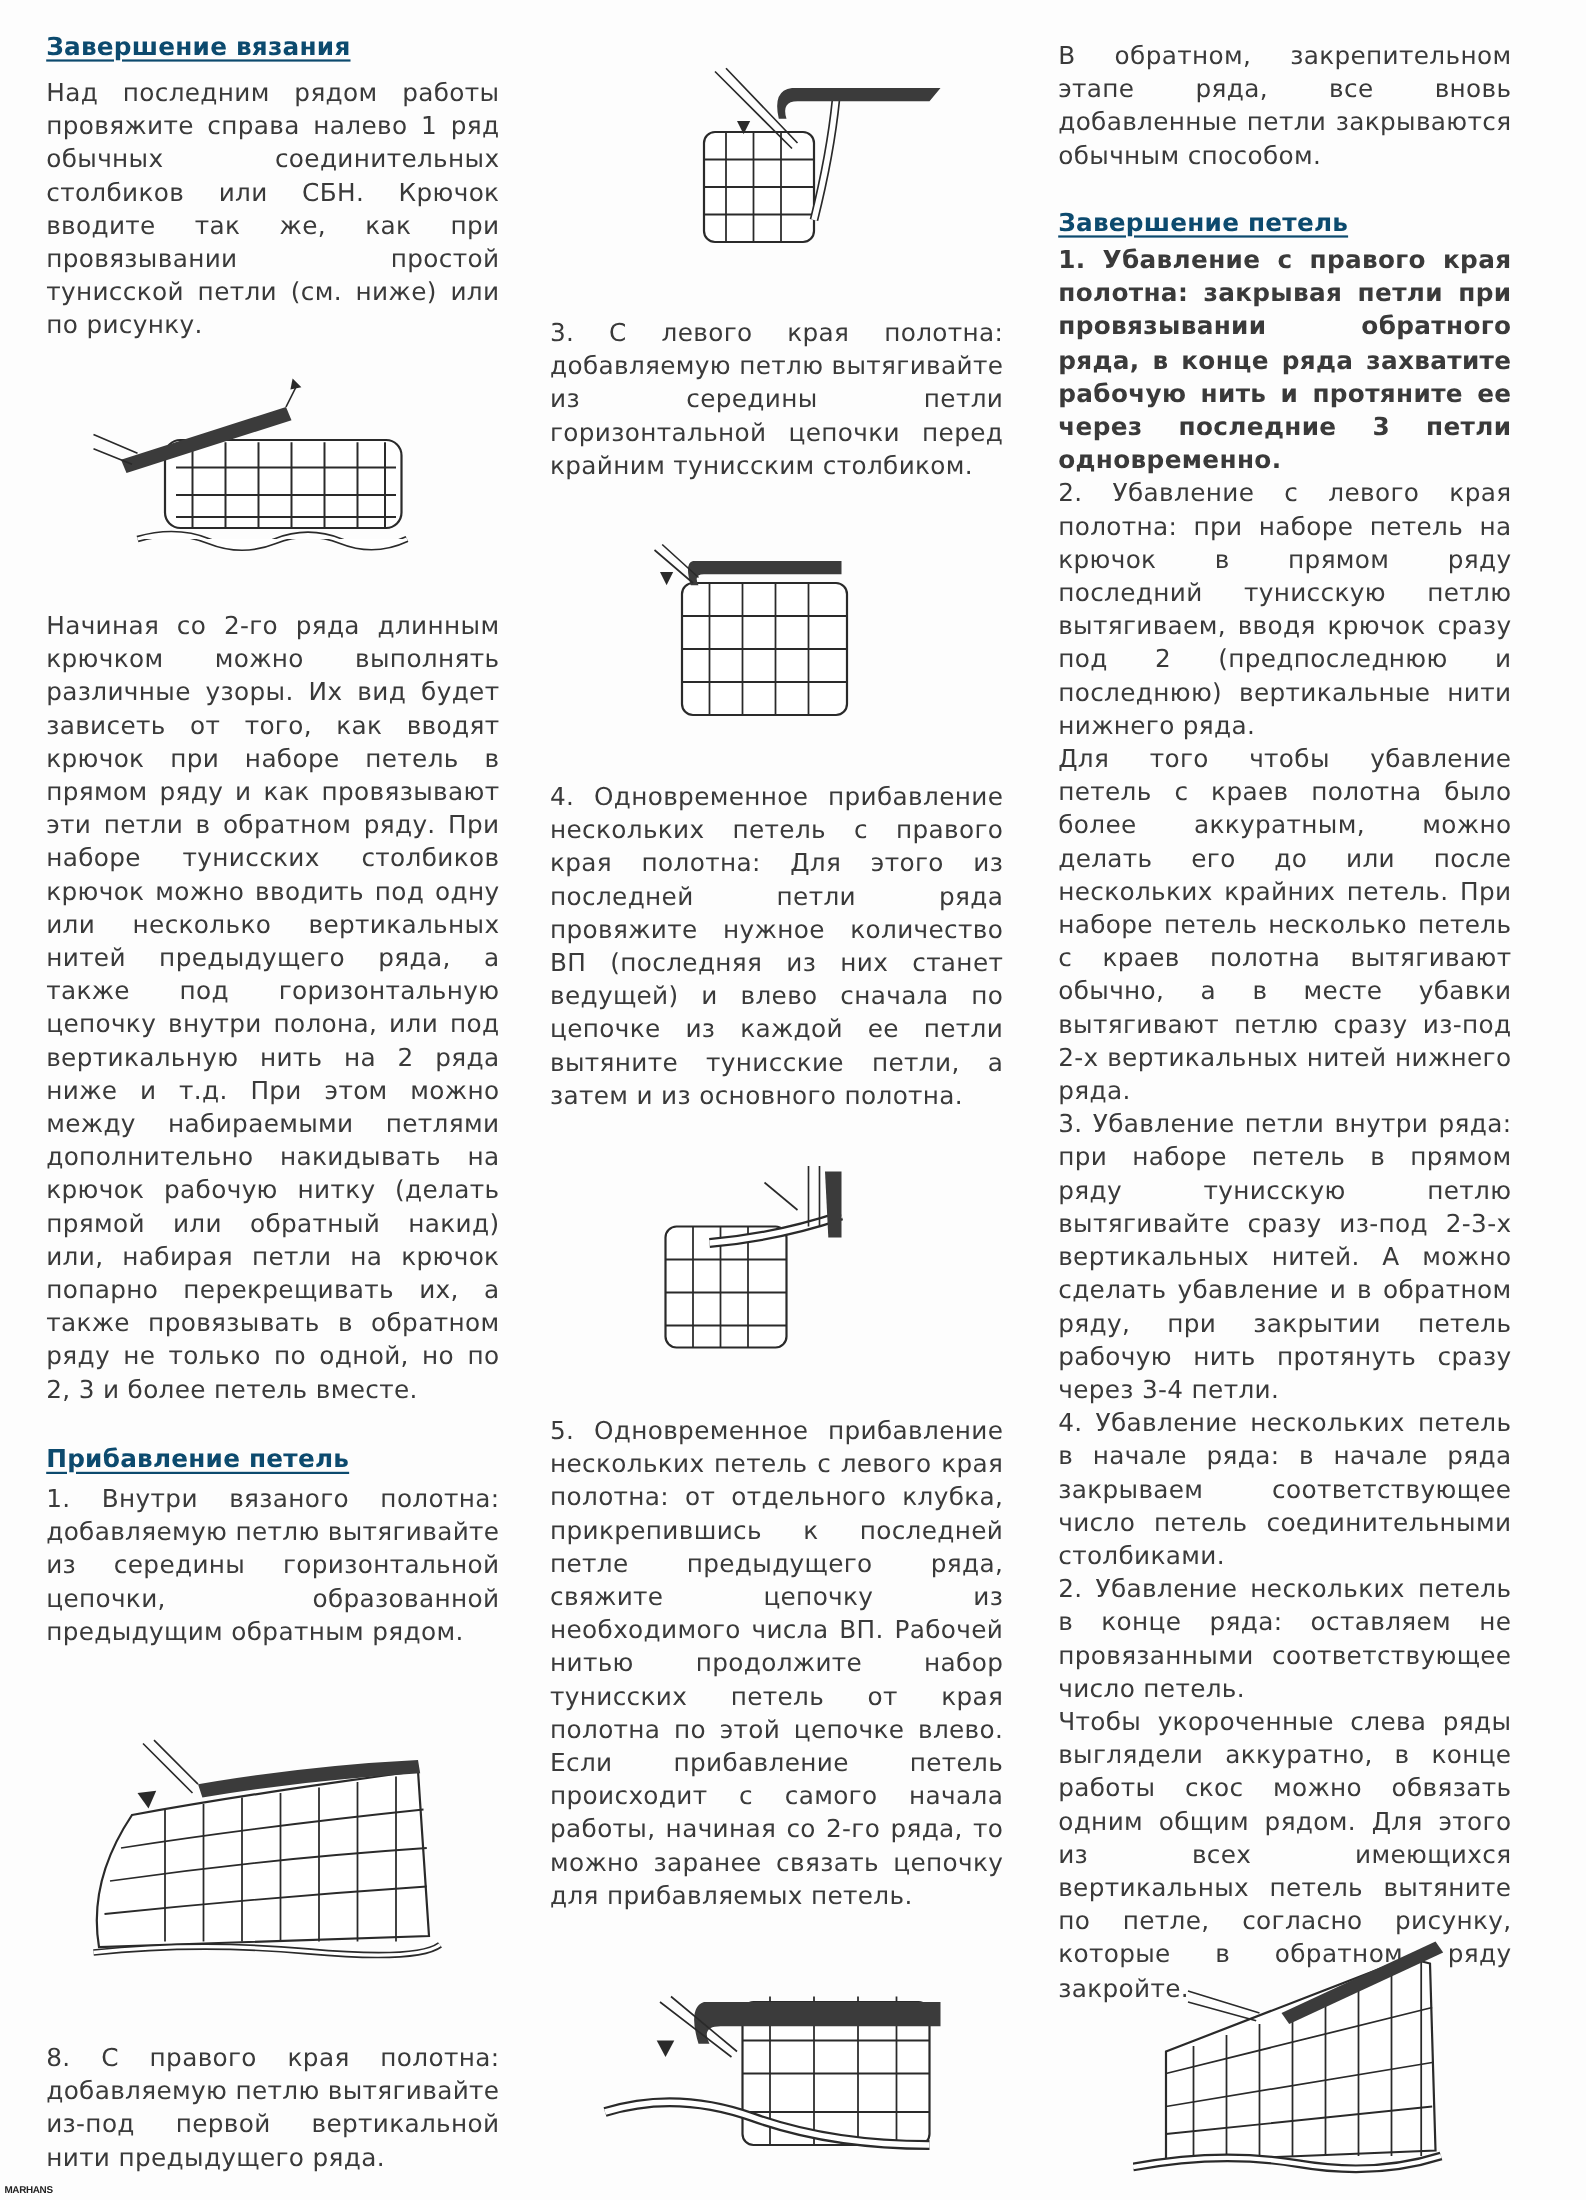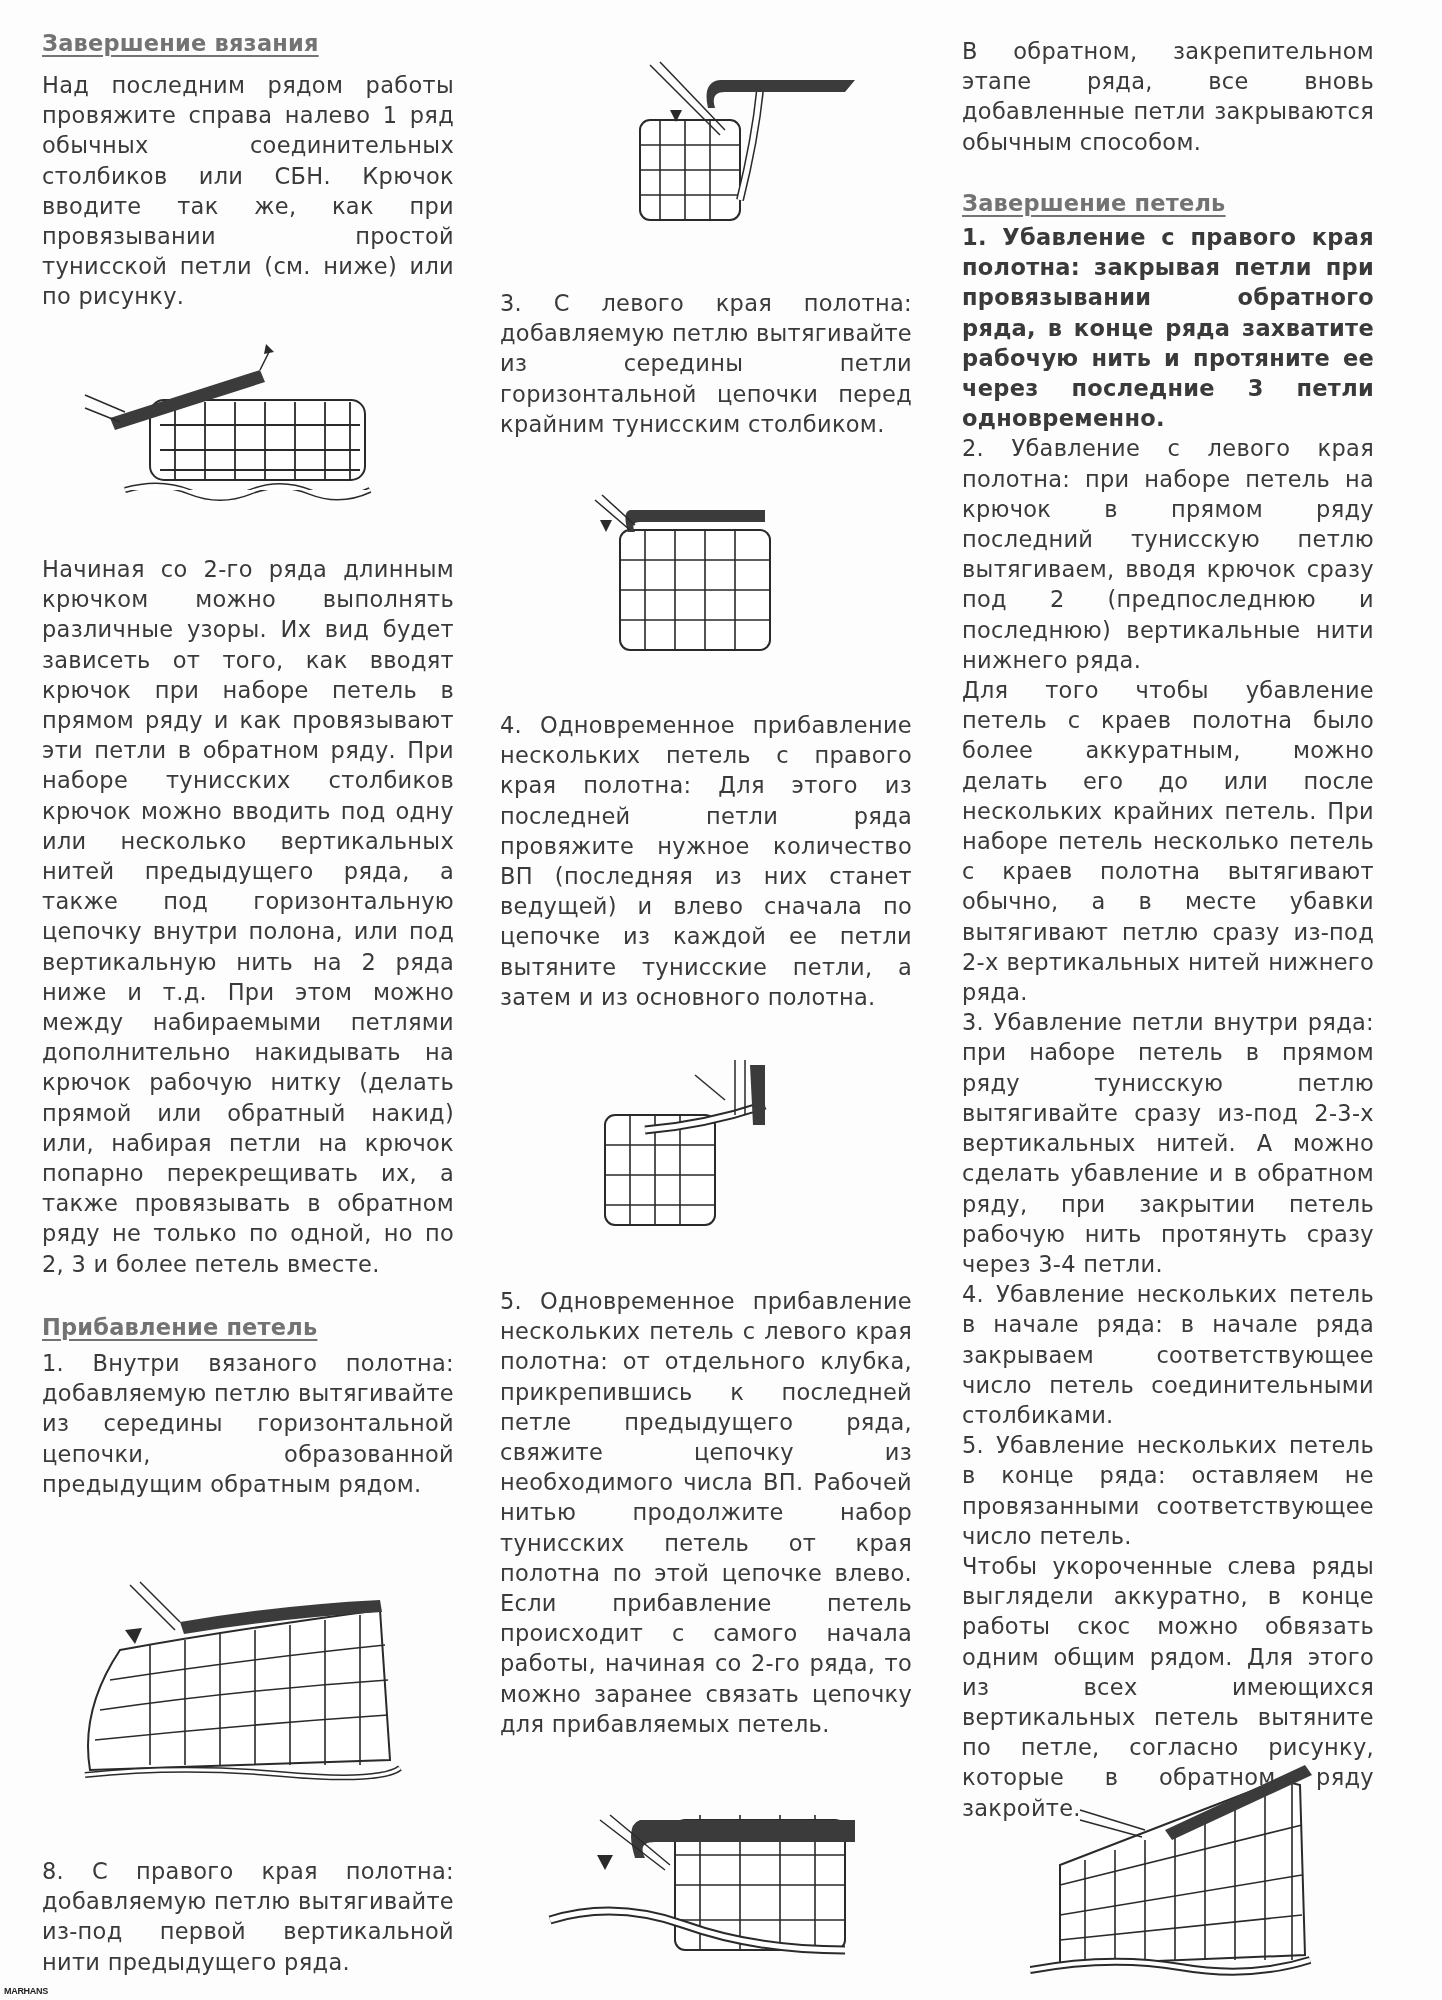--- a/index.html
+++ b/index.html
@@ -7,21 +7,21 @@
     width:1442px; height:2000px; position:relative; overflow:hidden;
     background:#fdfdfd; color:#3c3c3c;
     font-family:"DejaVu Sans", "Liberation Sans", sans-serif;
   }
   .col { position:absolute; }
   .p {
     font-size:22.5px; line-height:30.2px; text-align:justify; margin:0;
     letter-spacing:0.3px; color:#3a3a3a;
   }
   .h {
-    font-size:22.5px; line-height:30px; font-weight:bold; color:#737373;
+    font-size:22.5px; line-height:30px; font-weight:bold; color:#0c4a6e;
     text-decoration:underline; text-underline-offset:4px; text-decoration-thickness:2px;
     margin:0; letter-spacing:0.2px;
   }
   .fig { position:absolute; }
   .fig svg { display:block; }
   .wm { position:absolute; left:4px; bottom:4px; font-size:9px; font-weight:bold;
         color:#222; letter-spacing:-0.3px; font-family:"Liberation Sans", sans-serif; }
 </style>
 </head>
 <body>
@@ -151,21 +151,21 @@
   <p class="p">В обратном, закрепительном этапе ряда, все вновь добавленные петли закрываются обычным способом.</p>
 </div>
 
 <div class="col" style="left:962px; top:188px; width:412px;">
   <h2 class="h">Завершение петель</h2>
   <p class="p" style="margin-top:4px;font-weight:bold;">1. Убавление с правого края полотна: закрывая петли при провязывании обратного ряда, в конце ряда захватите рабочую нить и протяните ее через последние 3 петли одновременно.</p>
   <p class="p">2. Убавление с левого края полотна: при наборе петель на крючок в прямом ряду последний тунисскую петлю вытягиваем, вводя крючок сразу под 2 (предпоследнюю и последнюю) вертикальные нити нижнего ряда.</p>
   <p class="p">Для того чтобы убавление петель с краев полотна было более аккуратным, можно делать его до или после нескольких крайних петель. При наборе петель несколько петель с краев полотна вытягивают обычно, а в месте убавки вытягивают петлю сразу из-под 2-х вертикальных нитей нижнего ряда.</p>
   <p class="p">3. Убавление петли внутри ряда: при наборе петель в прямом ряду тунисскую петлю вытягивайте сразу из-под 2-3-х вертикальных нитей. А можно сделать убавление и в обратном ряду, при закрытии петель рабочую нить протянуть сразу через 3-4 петли.</p>
   <p class="p">4. Убавление нескольких петель в начале ряда: в начале ряда закрываем соответствующее число петель соединительными столбиками.</p>
-  <p class="p">5. Убавление нескольких петель в конце ряда: оставляем не провязанными соответствующее число петель.</p>
+  <p class="p">2. Убавление нескольких петель в конце ряда: оставляем не провязанными соответствующее число петель.</p>
   <p class="p">Чтобы укороченные слева ряды выглядели аккуратно, в конце работы скос можно обвязать одним общим рядом. Для этого из всех имеющихся вертикальных петель вытяните по петле, согласно рисунку, которые в обратном ряду закройте.</p>
 </div>
 
 <div class="fig" style="left:1030px; top:1755px;">
   <svg width="300" height="230" viewBox="0 0 300 230">
     <path d="M30 110 L250 25 L270 30 L275 200 L30 210 Z" fill="#fff" stroke="#2a2a2a" stroke-width="2"></path>
     <g stroke="#2a2a2a" stroke-width="1.6">
       <path d="M30 130 L272 70 M30 160 L272 120 M30 185 L272 160"></path>
       <path d="M55 105 V205 M85 95 V205 M115 85 V205 M145 72 V205 M175 60 V205 M205 48 V205 M235 35 V205 M262 28 V205"></path>
     </g>

